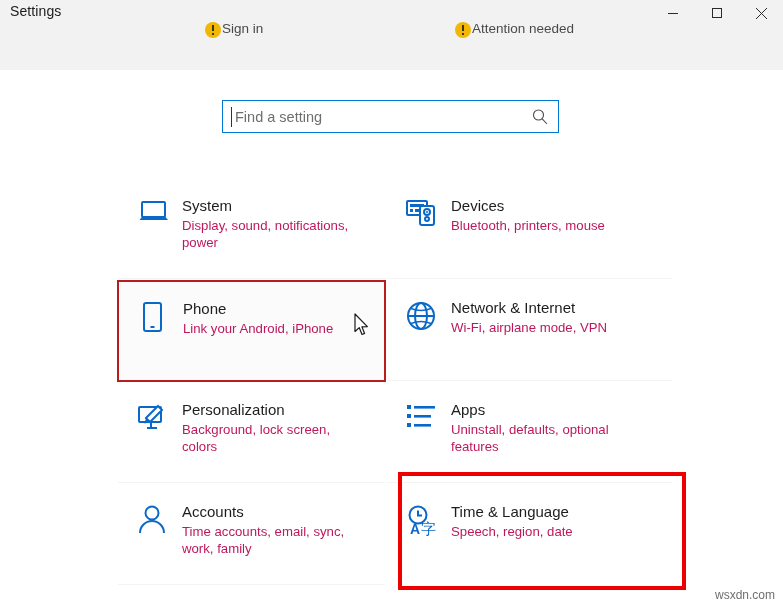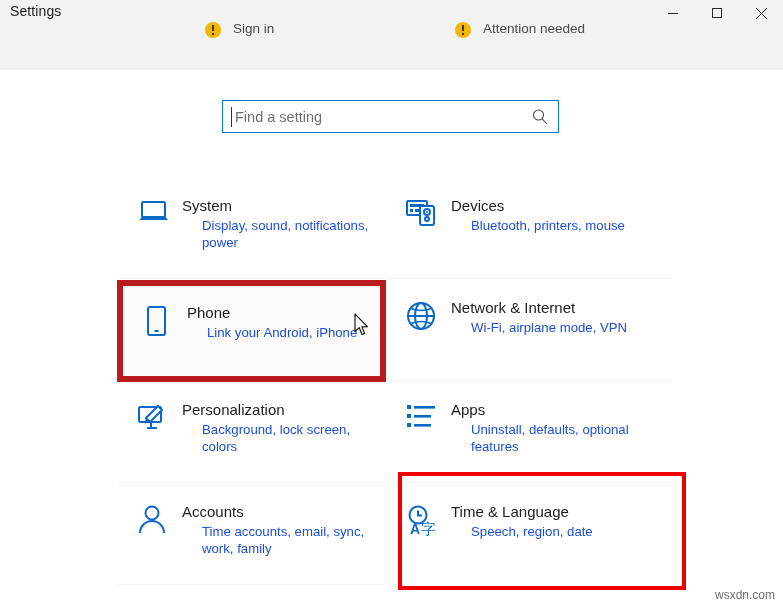--- a/index.html
+++ b/index.html
@@ -38,21 +38,21 @@
   }
   .win-btn svg { display: block; }
 
   
   .cut-row {
     position: absolute; left: 0; top: 18px;
     width: 783px; height: 26px;
     display: flex; align-items: flex-start;
   }
   .cut-item {
-    position: absolute; display: flex; align-items: center; gap: 12px;
+    position: absolute; display: flex; align-items: center; gap: 1px;
     overflow: hidden; height: 22px;
   }
   .cut-item.one { left: 205px; }
   .cut-item.two { left: 455px; }
   .warn-badge {
     width: 16px; height: 16px; position: relative;
     margin-top: 2px;
   }
   .warn-badge .circ {
     position: absolute; left: 0; top: 0;
@@ -109,39 +109,38 @@
     position: relative;
     display: flex; align-items: flex-start;
     padding: 17px 10px 0 18px;
     border: 1px solid transparent;
   }
   .tile .faint-edge {
     position: absolute; left: 0; right: 0; bottom: 0;
     height: 1px; background: #f4f4f4;
   }
   .tile.hovered {
-    border: 6px solid #b91c1c;
+    border: 2px solid #b91c1c;
     background: #fbfbfb;
   }
   .tile.boxed { }
   .tile-icon {
     width: 46px; min-width: 46px; height: 42px;
     display: flex; align-items: flex-start; justify-content: flex-start;
     padding-top: 2px;
     color: #0a69c8;
   }
   .tile-text { padding-top: 0px; }
   .tile-title {
     font-size: 15px; color: #1d1d1d; line-height: 19px;
     margin-bottom: 2px;
   }
   .tile-sub {
-    font-size: 13.2px; color: #1d4ed8; line-height: 17px;
+    font-size: 13.2px; color: #be185d; line-height: 17px;
     max-width: 186px;
-    margin-left: 20px;
   }
   .tile.wide .tile-sub { max-width: 196px; }
 
   
   .red-box {
     position: absolute; left: 398px; top: 472px;
     width: 288px; height: 118px;
     border: 4px solid #ee0000;
     pointer-events: none;
   }

